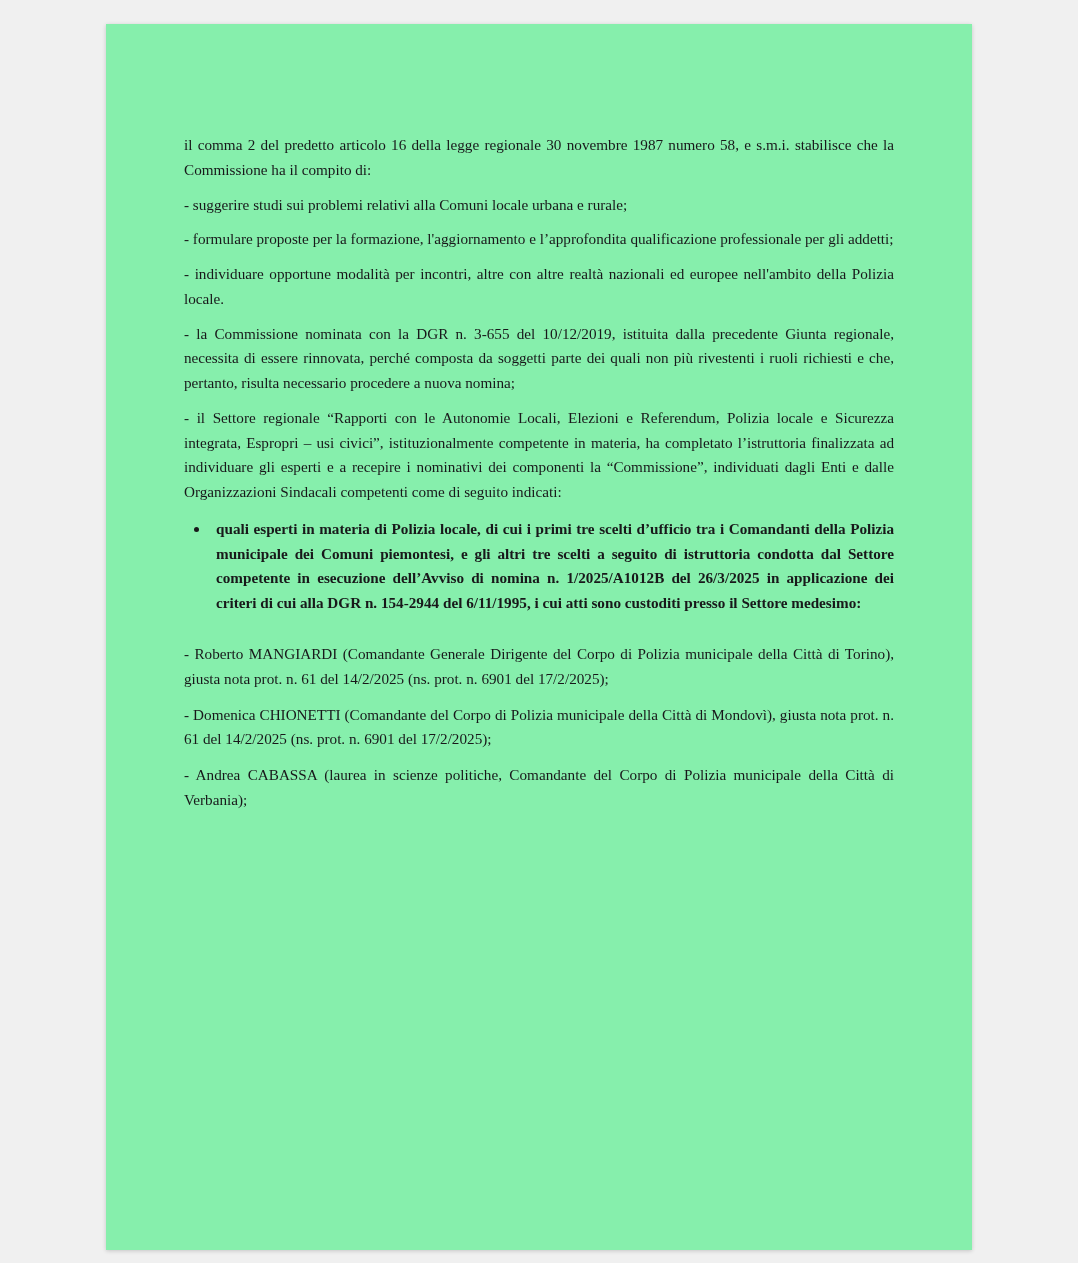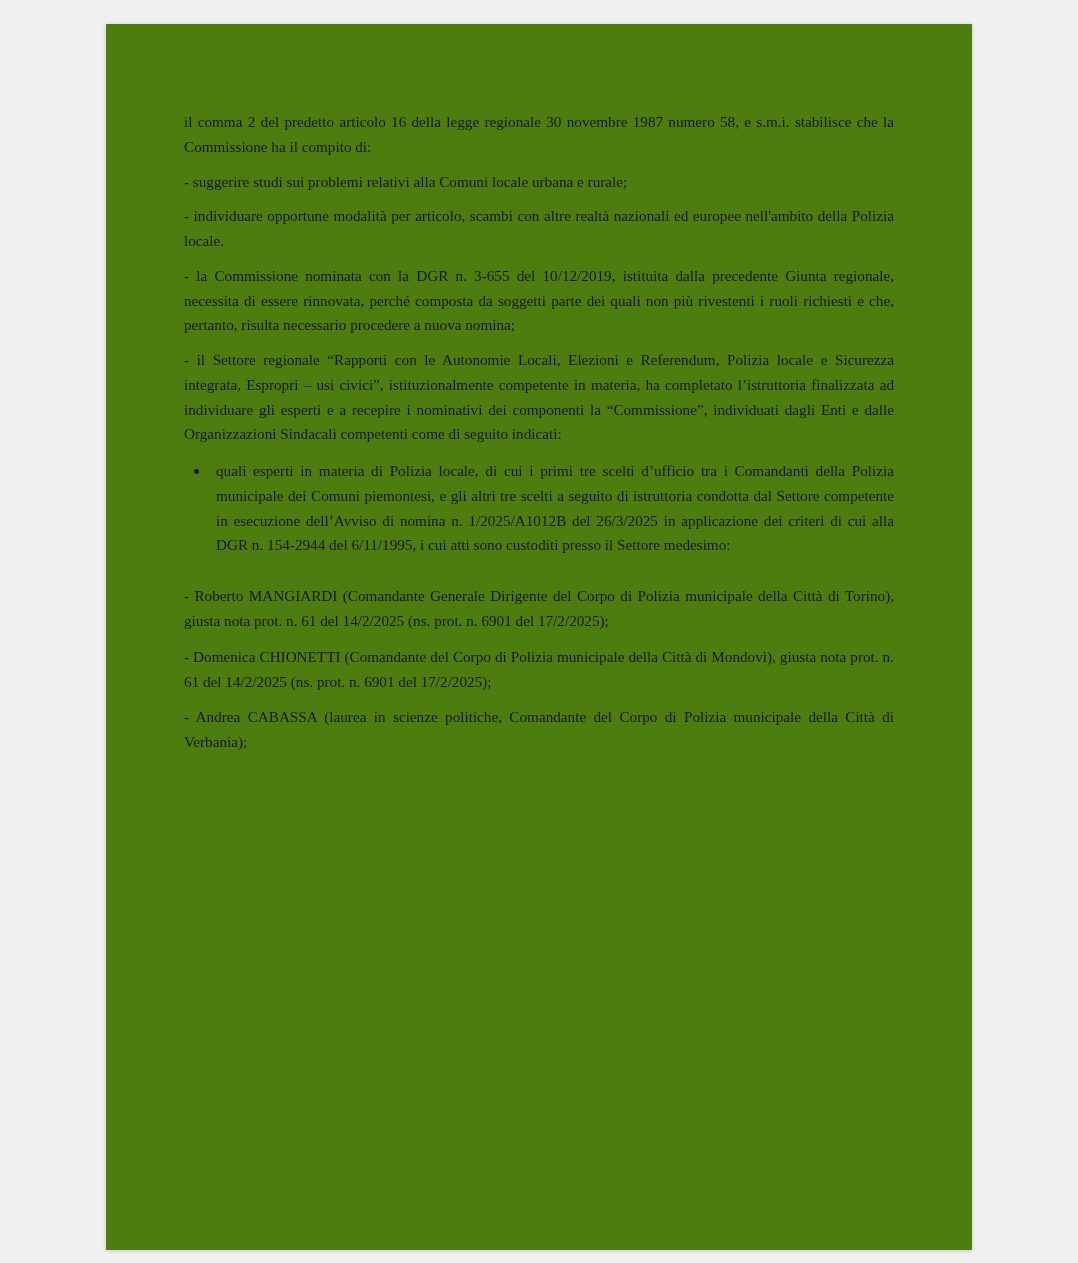--- a/index.html
+++ b/index.html
@@ -17,23 +17,23 @@
     background: #f0f0f0;
     display: flex;
     justify-content: center;
     align-items: flex-start;
     padding-top: 24px;
     box-sizing: border-box;
   }
   .page {
     width: 866px;
     min-height: 1226px;
-    background: #4d7c0f;
+    background: #86efac;
     box-shadow: 0 1px 4px rgba(0,0,0,0.18);
-    padding: 86px 78px 60px 78px;
+    padding: 109px 78px 60px 78px;
     box-sizing: border-box;
   }
   .doc-body {
     color: #18181a;
     font-size: 15.2px;
     line-height: 1.63;
     text-align: justify;
   }
   .doc-body p {
     margin: 0 0 10px 0;
@@ -45,38 +45,40 @@
   }
   .bullet-list {
     margin: 12px 0 10px 0;
     padding-left: 26px;
     list-style: disc;
   }
   .bullet-list li {
     margin: 0 0 6px 0;
     text-align: justify;
     padding-left: 6px;
+    font-weight: bold;
   }
   .spacer-block {
     height: 16px;
   }
   .names p {
     margin: 0 0 11px 0;
   }
 </style>
 </head>
 <body>
 
 <div class="page-wrap">
   <div class="page">
     <div class="doc-body">
 
       <p>il comma 2 del predetto articolo 16 della legge regionale 30 novembre 1987 numero 58, e s.m.i. stabilisce che la Commissione ha il compito di:</p>
       <p>- suggerire studi sui problemi relativi alla Comuni locale urbana e rurale;</p>
-      <p>- individuare opportune modalità per articolo, scambi con altre realtà nazionali ed europee nell'ambito della Polizia locale.</p>
+      <p>- formulare proposte per la formazione, l'aggiornamento e l’approfondita qualificazione professionale per gli addetti;</p>
+      <p>- individuare opportune modalità per incontri, altre con altre realtà nazionali ed europee nell'ambito della Polizia locale.</p>
 
 
       <p>- la Commissione nominata con la DGR n. 3-655 del 10/12/2019, istituita dalla precedente Giunta regionale, necessita di essere rinnovata, perché composta da soggetti parte dei quali non più rivestenti i ruoli richiesti e che, pertanto, risulta necessario procedere a nuova nomina;</p>
       <p>- il Settore regionale “Rapporti con le Autonomie Locali, Elezioni e Referendum, Polizia locale e Sicurezza integrata, Espropri – usi civici”, istituzionalmente competente in materia, ha completato l’istruttoria finalizzata ad individuare gli esperti e a recepire i nominativi dei componenti la “Commissione”, individuati dagli Enti e dalle Organizzazioni Sindacali competenti come di seguito indicati:</p>
 
       <ul class="bullet-list">
         <li>quali esperti in materia di Polizia locale, di cui i primi tre scelti d’ufficio tra i Comandanti della Polizia municipale dei Comuni piemontesi, e gli altri tre scelti a seguito di istruttoria condotta dal Settore competente in esecuzione dell’Avviso di nomina n. 1/2025/A1012B del 26/3/2025 in applicazione dei criteri di cui alla DGR n. 154-2944 del 6/11/1995, i cui atti sono custoditi presso il Settore medesimo:</li>
       </ul>
 
       <div class="spacer-block"></div>

